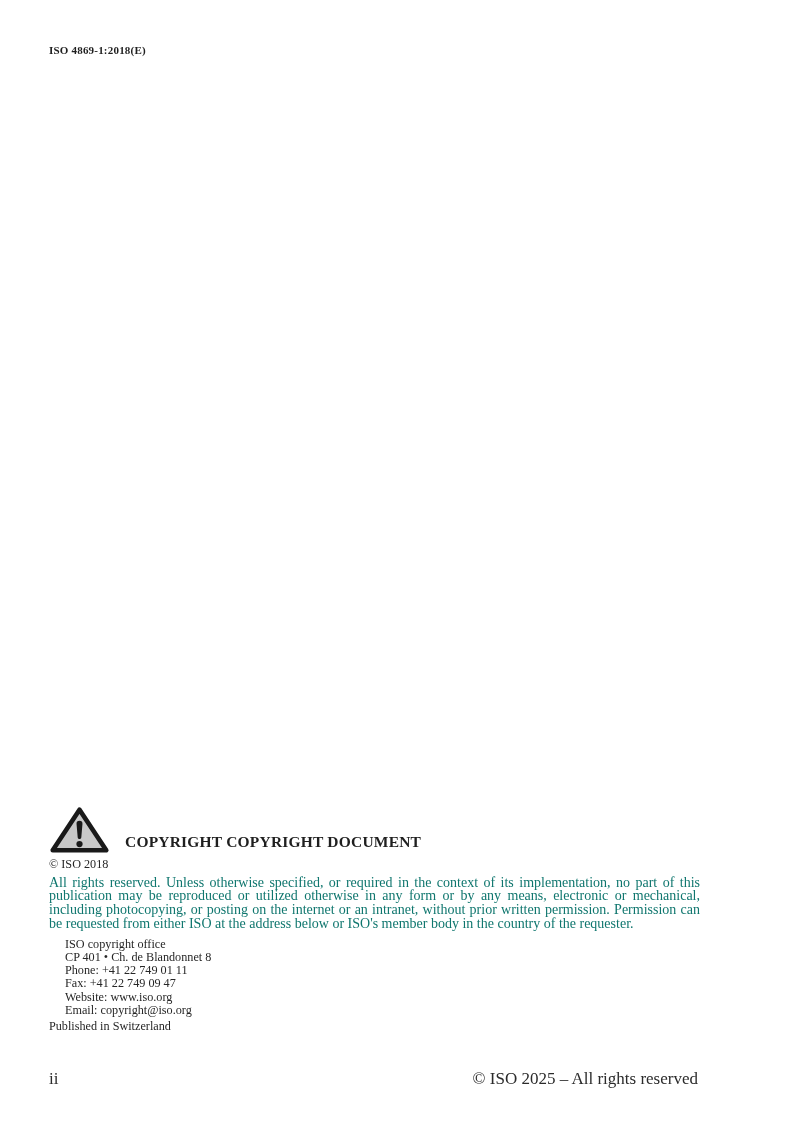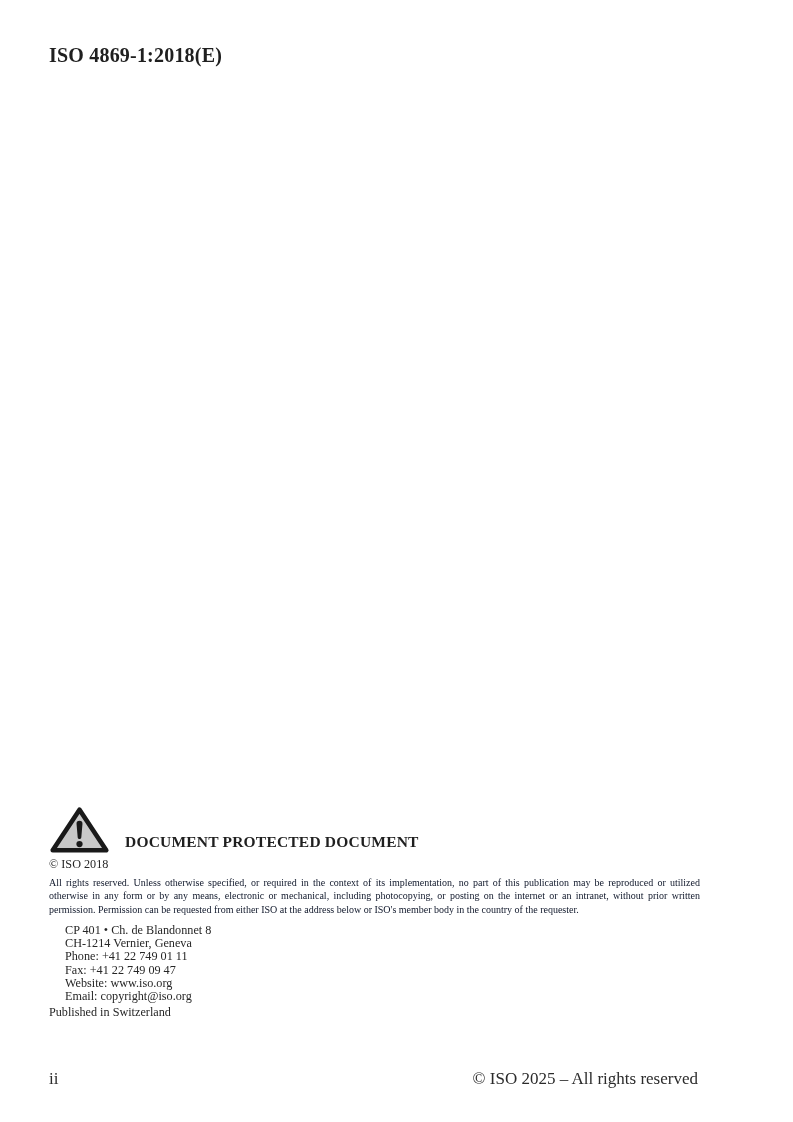--- a/index.html
+++ b/index.html
@@ -13,21 +13,21 @@
     height: 1122px;
     background: #ffffff;
     font-family: "Liberation Serif", "DejaVu Serif", serif;
     color: #262626;
     overflow: hidden;
   }
   .doc-ref {
     position: absolute;
     left: 49px;
     top: 44px;
-    font-size: 20px;
+    font-size: 11px;
     font-weight: bold;
     color: #1f1f1f;
     letter-spacing: 0.2px;
   }
   .cp-block {
     position: absolute;
     left: 49px;
     top: 806px;
     width: 651px;
   }
@@ -51,24 +51,24 @@
     padding-bottom: 3px;
     white-space: nowrap;
   }
   .cp-notice {
     margin-top: 4px;
     font-size: 12.2px;
     line-height: 13.5px;
   }
   .cp-body {
     margin: 4px 0 0 0;
-    font-size: 10px;
+    font-size: 14px;
     line-height: 13.8px;
     text-align: justify;
-    color: #0f172a;
+    color: #0f766e;
   }
   .addr {
     margin-top: 7px;
     margin-left: 16px;
     font-size: 12.2px;
   }
   .addr-line {
     line-height: 13.2px;
   }
   .published {
@@ -98,30 +98,30 @@
   <div class="cp-block">
 
     <div class="cp-head">
       <span class="tri">
         <svg viewBox="0 0 66 52" width="61" height="48" aria-hidden="true">
           <path d="M33 4 L62 48 L4 48 Z" fill="#c8c8c8" stroke="#191919" stroke-width="5" stroke-linejoin="round"></path>
           <path d="M33 16 C35.2 16 36.4 17.3 36.2 19.4 L35 33.5 C34.9 35 34.1 35.8 33 35.8 C31.9 35.8 31.1 35 31 33.5 L29.8 19.4 C29.6 17.3 30.8 16 33 16 Z" fill="#191919"></path>
           <circle cx="33" cy="41.2" r="3.4" fill="#191919"></circle>
         </svg>
       </span>
-      <span class="cp-title">DOCUMENT PROTECTED DOCUMENT</span>
+      <span class="cp-title">COPYRIGHT COPYRIGHT DOCUMENT</span>
     </div>
 
     <div class="cp-notice">© ISO 2018</div>
 
     <p class="cp-body">All rights reserved. Unless otherwise specified, or required in the context of its implementation, no part of this publication may be reproduced or utilized otherwise in any form or by any means, electronic or mechanical, including photocopying, or posting on the internet or an intranet, without prior written permission. Permission can be requested from either ISO at the address below or ISO's member body in the country of the requester.</p>
 
     <div class="addr">
+      <div class="addr-line">ISO copyright office</div>
       <div class="addr-line">CP 401 • Ch. de Blandonnet 8</div>
-      <div class="addr-line">CH-1214 Vernier, Geneva</div>
       <div class="addr-line">Phone: +41 22 749 01 11</div>
       <div class="addr-line">Fax: +41 22 749 09 47</div>
       <div class="addr-line">Website: www.iso.org</div>
       <div class="addr-line">Email: copyright@iso.org</div>
     </div>
 
     <div class="published">Published in Switzerland</div>
   </div>
 
   <div class="page-footer">

